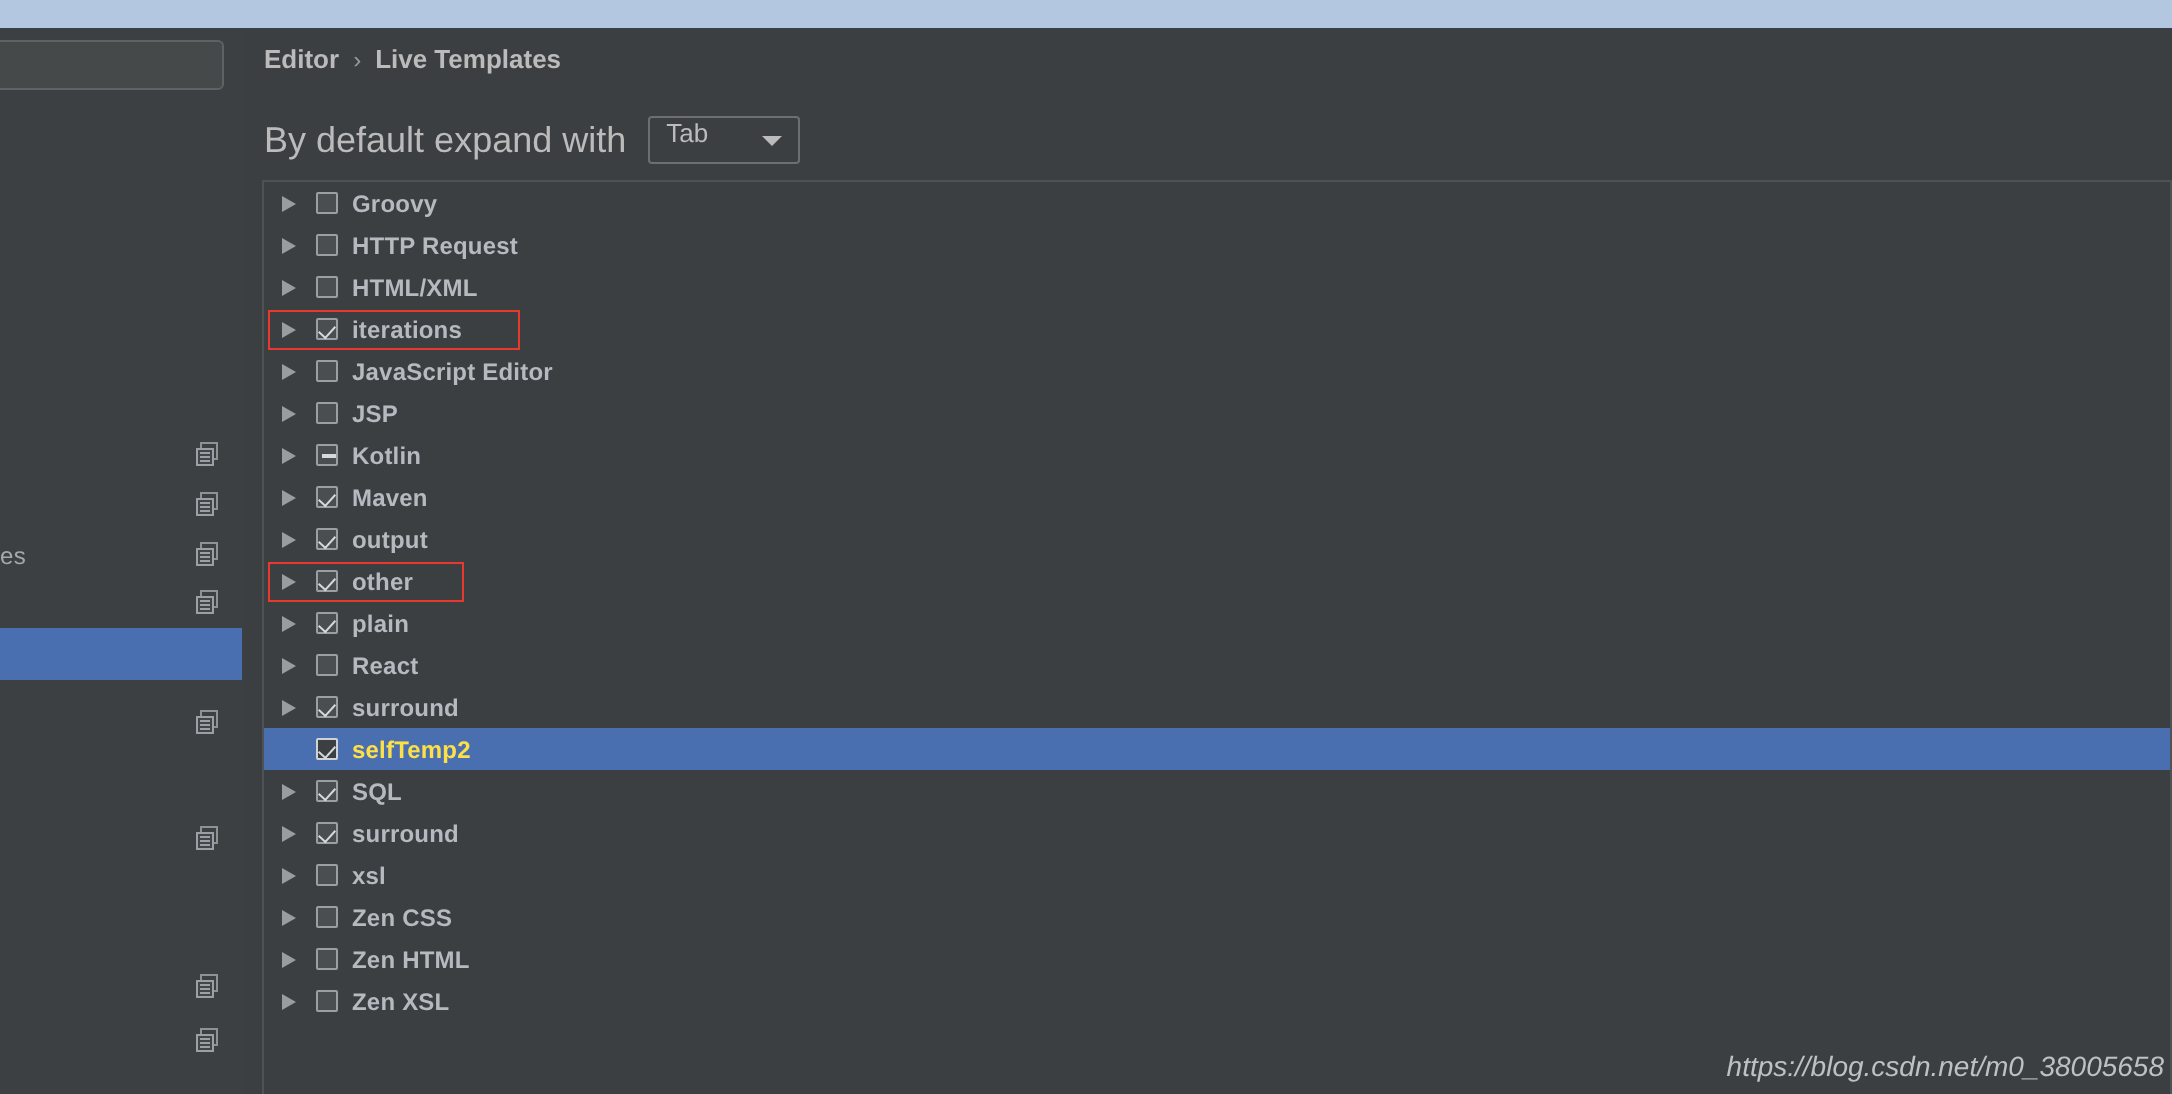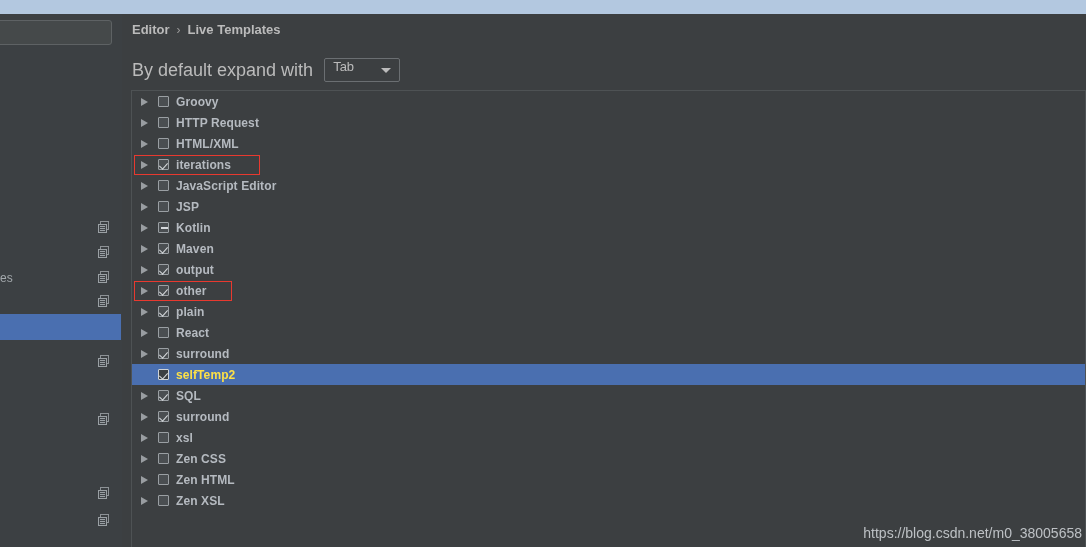--- a/index.html
+++ b/index.html
@@ -119,21 +119,21 @@
   }
   .row.selected .rowlabel { color: #fde047; }
 
   .redbox {
     position: absolute; border: 1.6px solid #e8392f;
     pointer-events: none;
   }
 
   .watermark {
     position: absolute; right: 4px; bottom: 6px;
-    font-size: 14px; color: #c8ccd0; opacity: .92;
+    font-size: 14px; color: #c8ccd0; opacity: .92; font-style: italic;
   }
 </style>
 </head>
 <body>
 
 <div id="root">
 
   <div class="top-strip"></div>
 
   <div class="sidebar">

